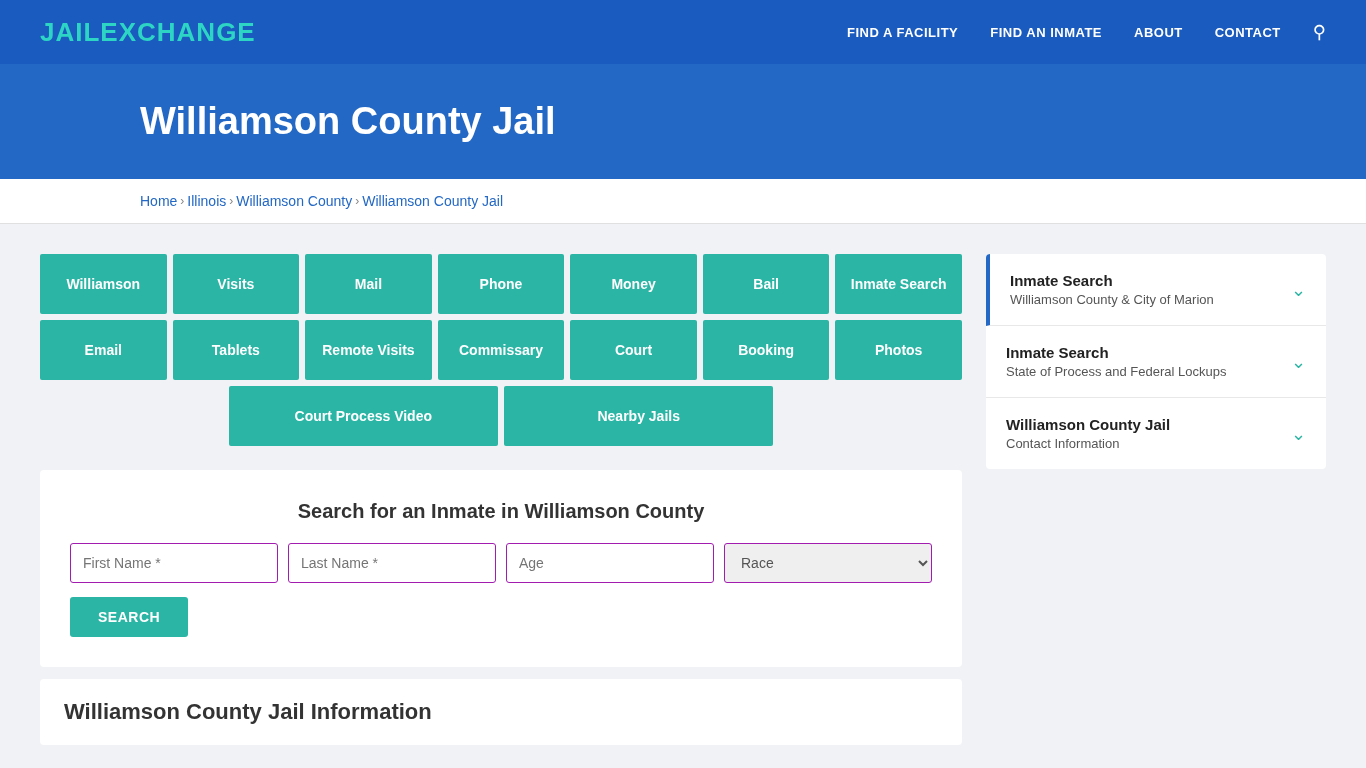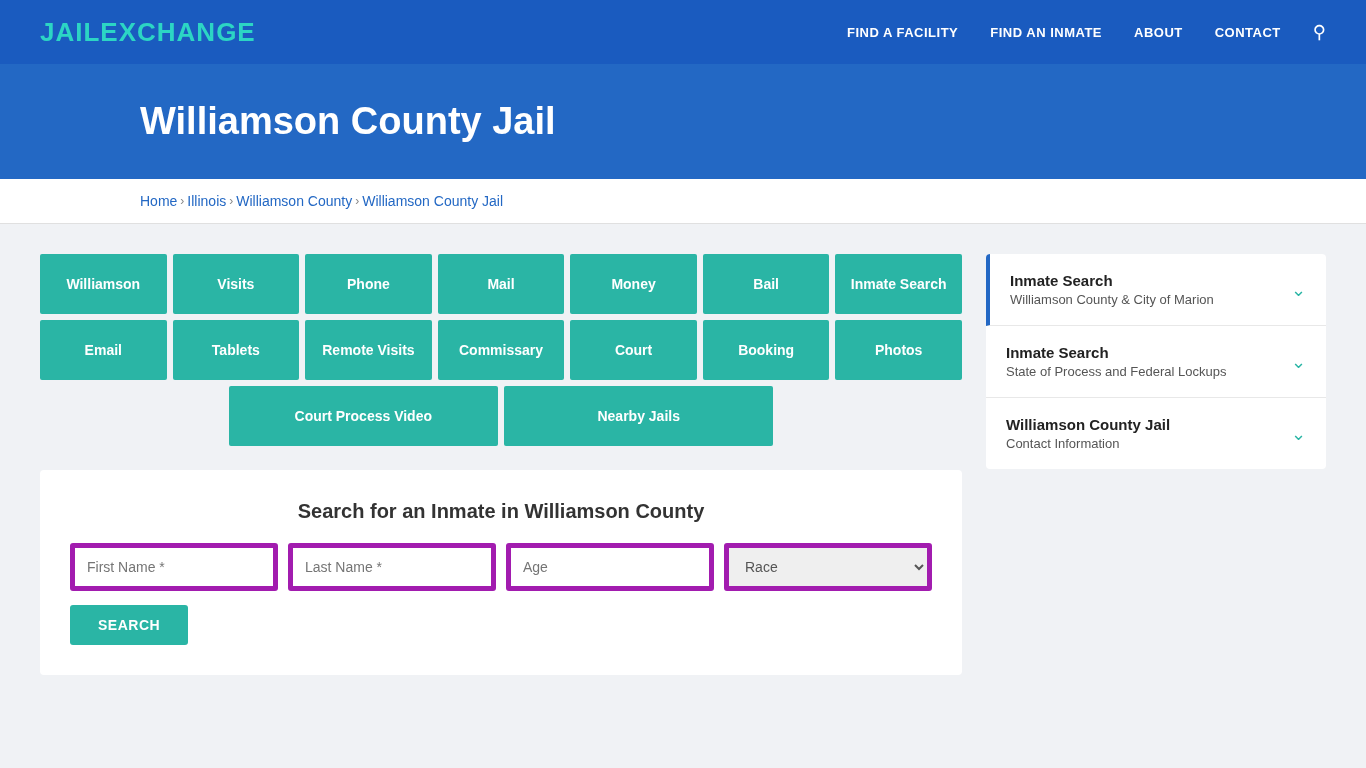--- a/index.html
+++ b/index.html
@@ -115,21 +115,21 @@
       text-align: center;
       margin-bottom: 20px;
     }
     .search-fields {
       display: flex;
       gap: 10px;
       margin-bottom: 14px;
       flex-wrap: wrap;
     }
     .search-fields input, .search-fields select {
-      border: 5px solid #a21caf;
+      border: 1px solid #a21caf;
       border-radius: 3px;
       padding: 10px 12px;
       font-size: 14px;
       color: #555;
       flex: 1;
       min-width: 100px;
     }
     .search-fields select { min-width: 140px; }
     .btn-search {
       background: #2ab5a5;
@@ -216,22 +216,22 @@
   <span class="sep">›</span>
   <span class="current">Williamson County Jail</span>
 </div>
 
 <div class="main-content">
   <div class="left-col">
 
     <div class="button-grid">
       <button class="grid-btn">Williamson</button>
       <button class="grid-btn">Visits</button>
+      <button class="grid-btn">Mail</button>
       <button class="grid-btn">Phone</button>
-      <button class="grid-btn">Mail</button>
       <button class="grid-btn">Money</button>
       <button class="grid-btn">Bail</button>
       <button class="grid-btn">Inmate Search</button>
     </div>
 
     <div class="button-grid-row2">
       <button class="grid-btn">Email</button>
       <button class="grid-btn">Tablets</button>
       <button class="grid-btn">Remote Visits</button>
       <button class="grid-btn">Commissary</button>
@@ -260,20 +260,23 @@
           <option>White</option>
           <option>Black</option>
           <option>Hispanic</option>
           <option>Asian</option>
           <option>Other</option>
         </select>
       </div>
       <button class="btn-search">SEARCH</button>
     </div>
 
+    <div class="section-title">
+      <h2>Williamson County Jail Information</h2>
+    </div>
 
   </div>
 
   <div class="right-col">
     <div class="sidebar-card">
       <div class="sidebar-item accent">
         <div class="sidebar-item-text">
           <div class="title">Inmate Search</div>
           <div class="subtitle">Williamson County &amp; City of Marion</div>
         </div>

